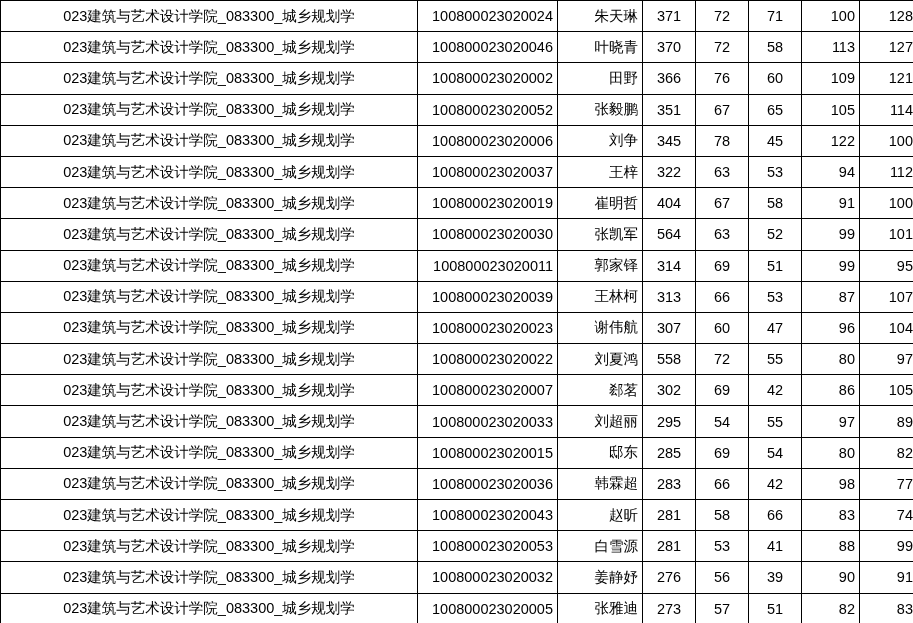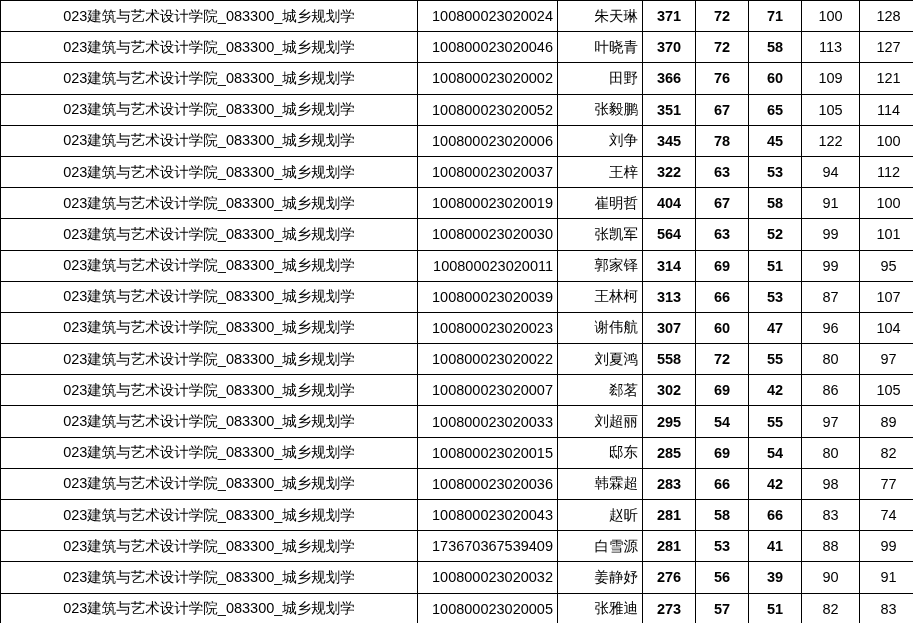--- a/index.html
+++ b/index.html
@@ -37,25 +37,24 @@
     text-align: right;
   }
   td.col-name {
     width: 76px;
     text-align: right;
     padding-left: 6px;
   }
   td.col-num {
     width: 44px;
     text-align: center;
-    font-weight: bold;
   }
   td.col-num-wide {
     width: 49px;
-    text-align: center;
+    text-align: right;
   }
 </style>
 </head>
 <body>
 
 <table class="score-table">
   <tbody>
       <tr>
         <td class="col-dept">023建筑与艺术设计学院_083300_城乡规划学</td>
         <td class="col-id">100800023020024</td>
@@ -221,21 +220,21 @@
         <td class="col-id">100800023020043</td>
         <td class="col-name">赵昕</td>
         <td class="col-num">281</td>
         <td class="col-num">58</td>
         <td class="col-num">66</td>
         <td class="col-num-wide">83</td>
         <td class="col-num-wide">74</td>
       </tr>
       <tr>
         <td class="col-dept">023建筑与艺术设计学院_083300_城乡规划学</td>
-        <td class="col-id">173670367539409</td>
+        <td class="col-id">100800023020053</td>
         <td class="col-name">白雪源</td>
         <td class="col-num">281</td>
         <td class="col-num">53</td>
         <td class="col-num">41</td>
         <td class="col-num-wide">88</td>
         <td class="col-num-wide">99</td>
       </tr>
       <tr>
         <td class="col-dept">023建筑与艺术设计学院_083300_城乡规划学</td>
         <td class="col-id">100800023020032</td>

